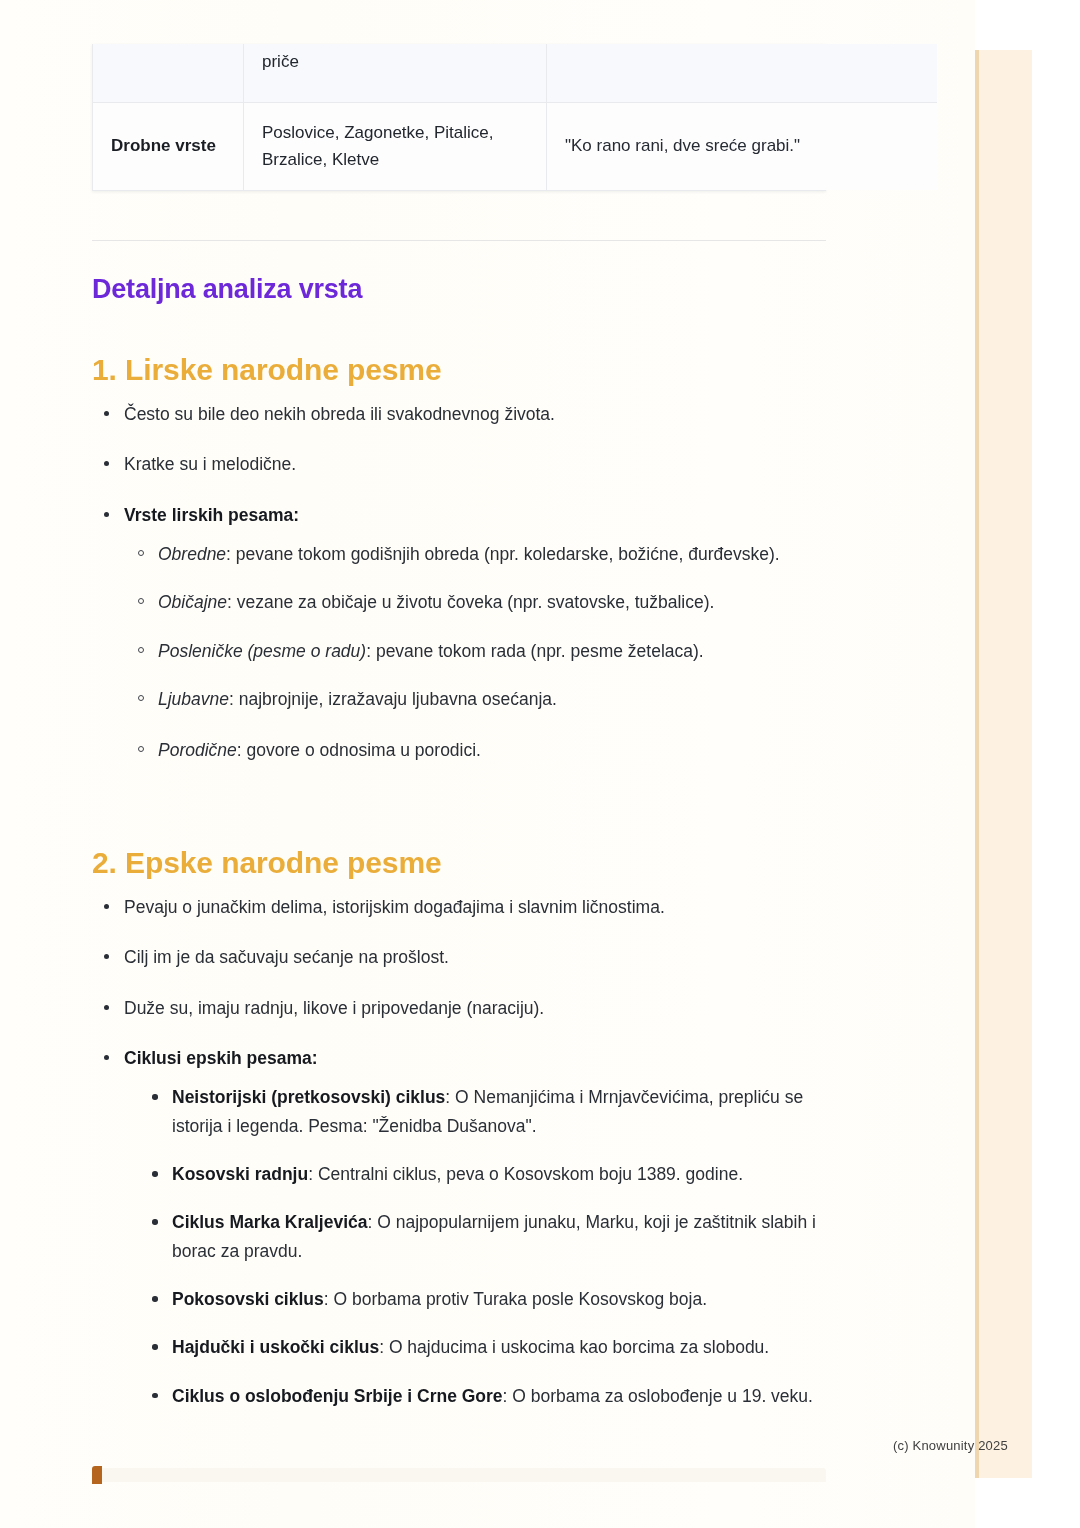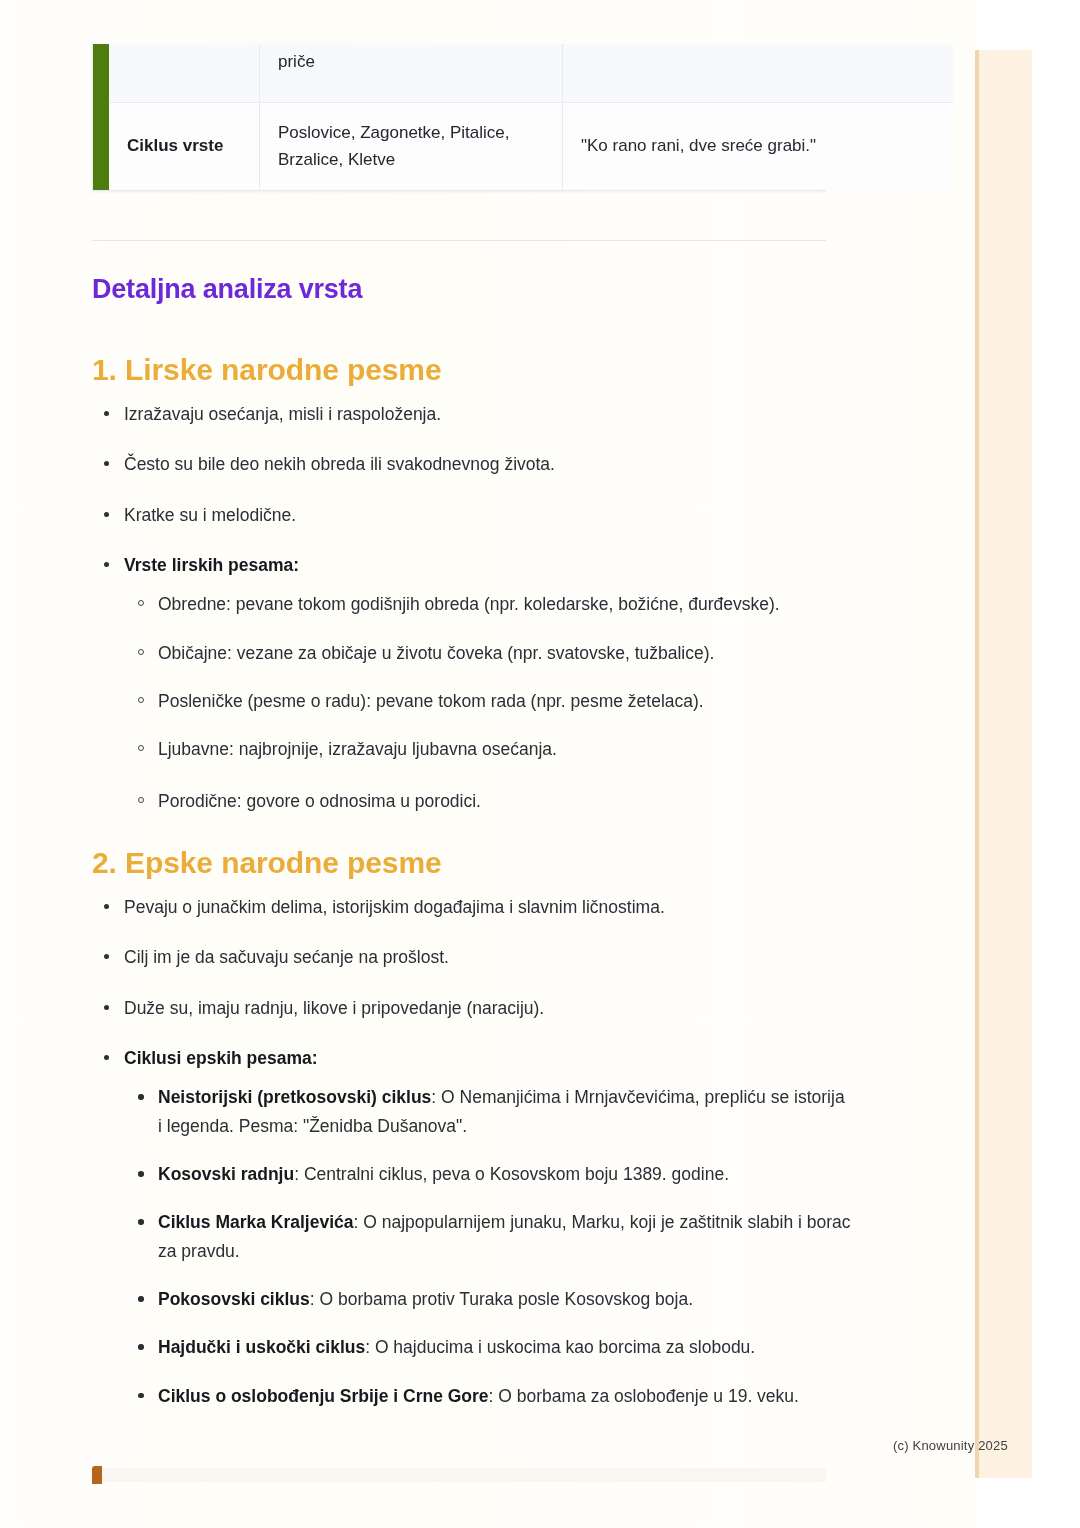--- a/index.html
+++ b/index.html
@@ -50,21 +50,20 @@
   .table-wrap {
     position: absolute;
     left: 92px;
     top: 44px;
     width: 734px;
     background: #4d7c0f;
     border: 1px solid #e8eaee;
     border-top: none;
     box-shadow: 0 1px 3px rgba(20, 25, 40, 0.07);
     box-sizing: border-box;
-    padding-left: 16px;
   }
   table.kv {
     border-collapse: collapse;
     width: 100%;
     table-layout: fixed;
   }
   table.kv td {
     border-right: 1px solid #e8eaee;
     border-bottom: 1px solid #e8eaee;
     padding: 16px 18px;
@@ -174,35 +173,36 @@
     margin: 11px 0 0 0;
     padding: 0 0 0 34px;
     list-style: none;
   }
   ul.lvl2-solid > li {
     position: relative;
     font-size: 17.5px;
     line-height: 1.62;
     color: #2a2e36;
     margin-bottom: 20px;
+    margin-left: 14px;
   }
   ul.lvl2-solid > li:last-child { margin-bottom: 0; }
   ul.lvl2-solid > li::before {
     content: "";
     position: absolute;
     left: -20px;
     top: 11px;
     width: 5.5px;
     height: 5.5px;
     border-radius: 50%;
     background: #2a2e36;
   }
 
   .bold { font-weight: 700; color: #16191f; }
-  .ital { }
+  .ital { font-style: italic; }
 
   .block-1 { position: absolute; left: 92px; top: 400px; width: 740px; }
   .block-2 { position: absolute; left: 92px; top: 893px; width: 760px; }
 
   
   .watermark {
     position: absolute;
     left: 893px;
     top: 1438px;
     font-size: 13px;
@@ -240,37 +240,36 @@
 
 <div class="table-wrap">
   <table class="kv">
     <tbody>
       <tr class="cut">
         <td class="c1 label"></td>
         <td class="c2">priče</td>
         <td class="c3 example"></td>
       </tr>
       <tr class="row">
-        <td class="c1 label">Ciklus vrste</td>
+        <td class="c1 label">Drobne vrste</td>
         <td class="c2">Poslovice, Zagonetke, Pitalice, Brzalice, Kletve</td>
         <td class="c3 example">"Ko rano rani, dve sreće grabi."</td>
       </tr>
     </tbody>
   </table>
 </div>
 
 <div class="divider"></div>
 
 <h2 class="section-title">Detaljna analiza vrsta</h2>
 
 <h3 class="sub-title sub-1">1. Lirske narodne pesme</h3>
 
 <div class="block-1">
   <ul class="lvl1">
-    <li>Izražavaju osećanja, misli i raspoloženja.</li>
     <li>Često su bile deo nekih obreda ili svakodnevnog života.</li>
     <li>Kratke su i melodične.</li>
     <li>
       <span class="bold">Vrste lirskih pesama:</span>
       <ul class="lvl2-hollow">
         <li><span class="ital">Obredne</span><span class="ital"></span><span>: pevane tokom godišnjih obreda (npr. koledarske, božićne, đurđevske).</span></li>
         <li><span class="ital">Običajne</span><span class="ital"></span><span>: vezane za običaje u životu čoveka (npr. svatovske, tužbalice).</span></li>
         <li><span class="ital">Posleničke</span><span class="ital"> (pesme o radu)</span><span>: pevane tokom rada (npr. pesme žetelaca).</span></li>
         <li><span class="ital">Ljubavne</span><span class="ital"></span><span>: najbrojnije, izražavaju ljubavna osećanja.</span></li>
         <li><span class="ital">Porodične</span><span class="ital"></span><span>: govore o odnosima u porodici.</span></li>

